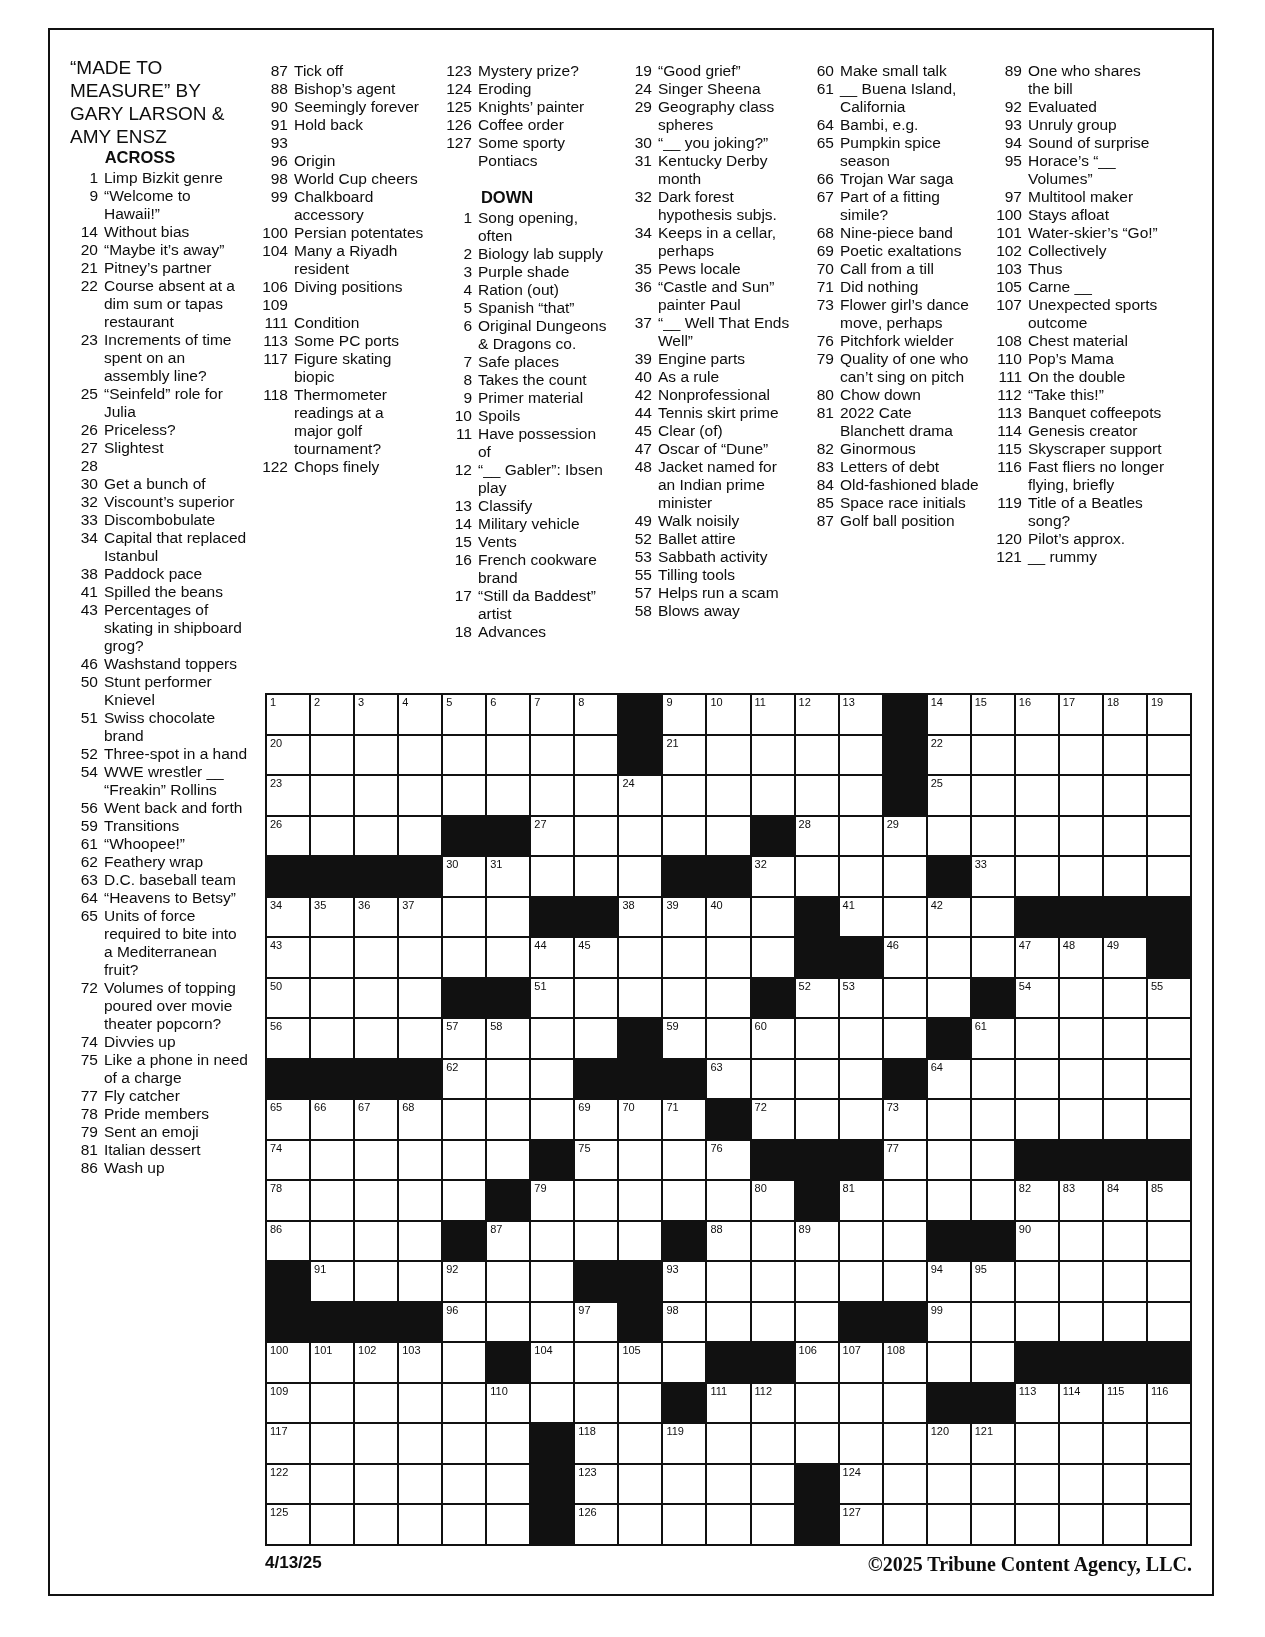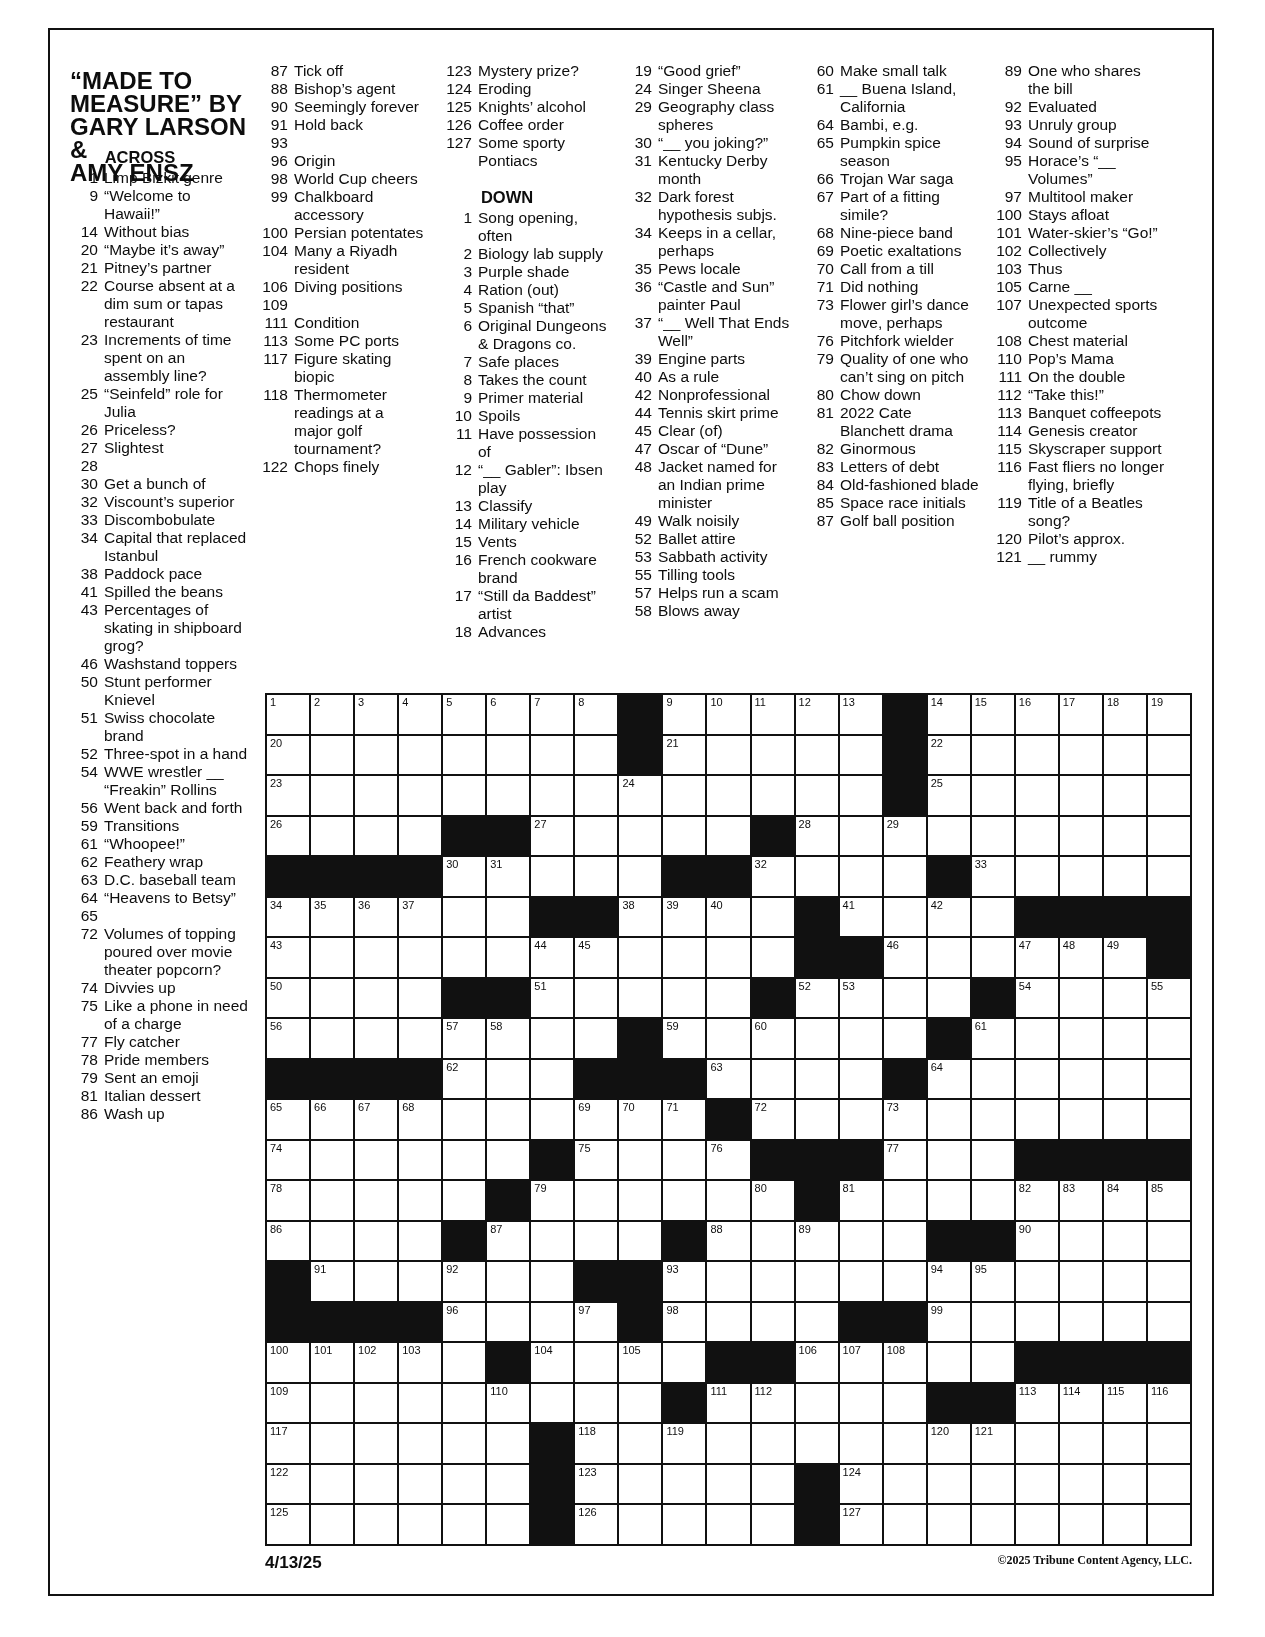--- a/index.html
+++ b/index.html
@@ -1,36 +1,36 @@
 <!DOCTYPE html>
 <html><head>
 <meta charset="utf-8">
 <style>
   html,body{margin:0;padding:0;background:#fff;}
   #page{position:relative;width:1265px;height:1637px;background:#fff;color:#0d0d0d;
         font-family:"Liberation Sans",sans-serif;overflow:hidden;}
   #frame{position:absolute;left:48px;top:28px;width:1162px;height:1564px;
          border:2px solid #111;}
-  #title{position:absolute;left:70px;top:56px;width:195px;font-size:24px;font-weight:bold;
-         line-height:23px;letter-spacing:0px;margin-top:13px;}
+  #title{position:absolute;left:70px;top:56px;width:195px;font-size:19px;font-weight:normal;
+         line-height:23px;letter-spacing:0px;}
   .cluecol{position:absolute;font-size:15.5px;line-height:18px;}
   .listhead{font-weight:bold;font-size:16.5px;text-align:center;margin:2px 0 3px 0;
             padding-right:30px;}
   .spacer{height:16px;}
   .clue{display:flex;align-items:flex-start;}
   .clue .num{flex:0 0 auto;text-align:right;padding-right:6px;white-space:nowrap;}
   .clue .txt{flex:1 1 auto;}
   #grid{position:absolute;left:265px;top:693px;width:927px;height:853px;
         box-sizing:border-box;background:#111;padding:2px;display:grid;
         grid-template-columns:repeat(21,1fr);grid-template-rows:repeat(21,1fr);gap:2px;}
   .cell{background:#fff;position:relative;}
   .cell.black{background:#111;}
   .cell .cnum{position:absolute;left:3px;top:1px;font-size:11px;line-height:12px;}
   #footer-date{position:absolute;left:265px;top:1553px;font-size:17px;font-weight:bold;}
-  #footer-copy{position:absolute;right:73px;top:1553px;font-size:12px;font-weight:bold;
+  #footer-copy{position:absolute;right:73px;top:1553px;font-size:20px;font-weight:bold;
                font-family:"Liberation Serif",serif;text-align:center;}
 </style>
 </head>
 <body>
 
 <div id="page">
   <div id="frame"></div>
   <div id="title">
       <div>“MADE TO</div>
       <div>MEASURE” BY</div>
@@ -150,20 +150,21 @@
       <div class="clue">
         <span class="num" style="width: 36px;">63</span>
         <span class="txt">D.C. baseball team</span>
       </div>
       <div class="clue">
         <span class="num" style="width: 36px;">64</span>
         <span class="txt">“Heavens to Betsy”</span>
       </div>
       <div class="clue">
         <span class="num" style="width: 36px;">65</span>
+        <span class="txt">Units of force required to bite into a Mediterranean fruit?</span>
       </div>
       <div class="clue">
         <span class="num" style="width: 36px;">72</span>
         <span class="txt">Volumes of topping poured over movie theater popcorn?</span>
       </div>
       <div class="clue">
         <span class="num" style="width: 36px;">74</span>
         <span class="txt">Divvies up</span>
       </div>
       <div class="clue">
@@ -263,21 +264,21 @@
       <div class="clue">
         <span class="num" style="width: 40px;">123</span>
         <span class="txt">Mystery prize?</span>
       </div>
       <div class="clue">
         <span class="num" style="width: 40px;">124</span>
         <span class="txt">Eroding</span>
       </div>
       <div class="clue">
         <span class="num" style="width: 40px;">125</span>
-        <span class="txt">Knights’ alcohol</span>
+        <span class="txt">Knights’ painter</span>
       </div>
       <div class="clue">
         <span class="num" style="width: 40px;">126</span>
         <span class="txt">Coffee order</span>
       </div>
       <div class="clue">
         <span class="num" style="width: 40px;">127</span>
         <span class="txt">Some sporty Pontiacs</span>
       </div>
       <div class="spacer"></div>

